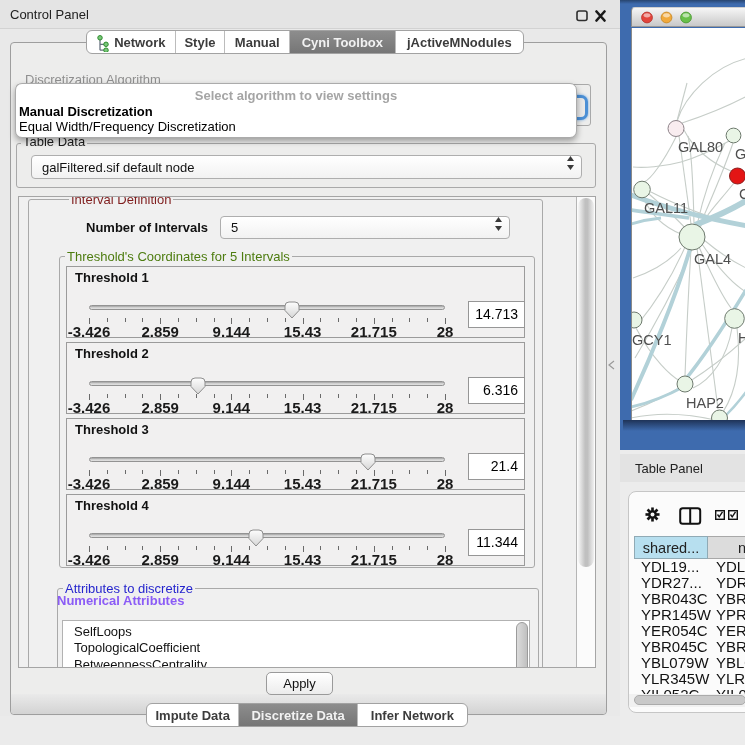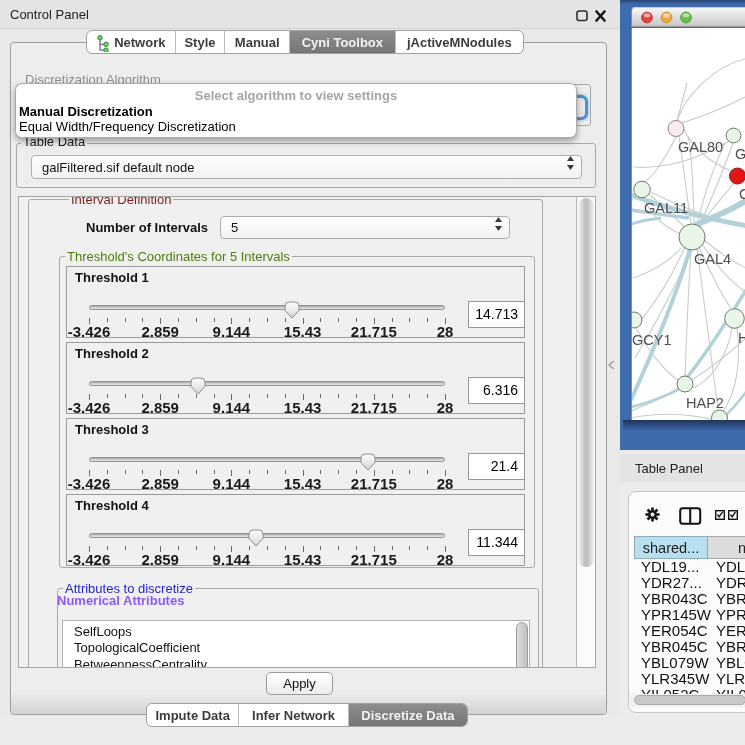--- a/index.html
+++ b/index.html
@@ -284,22 +284,22 @@
   <div style="position:absolute; right:0; top:0; width:19px; height:470px; background:#fbfbfb; border-left:1px solid #b5b5b5;"></div>
   <div style="position:absolute; right:1.5px; top:1px; width:16px; height:369px; border-radius:8px; background:linear-gradient(90deg,#f7f7f7,#c0c0c0 45%,#c0c0c0 60%,#f0f0f0);"></div>
 </div>
 
 <div class="abs" style="left:11px; top:694px; width:595px; height:20px; background:linear-gradient(#eaeaea,#d3d3d3); border-radius:0 0 4px 4px;"></div>
 <div class="abs" style="left:0px; top:716px; width:620px; height:29px; background:#ebebeb;"></div>
 <div class="abs" id="apply">Apply</div>
 
 <div class="abs seg" id="bottabs">
   <div class="s" style="width:93px;">Impute Data</div>
+  <div class="s sel" style="width:119px;">Discretize Data</div>
   <div class="s" style="width:110px;">Infer Network</div>
-  <div class="s sel" style="width:119px;">Discretize Data</div>
 </div>
 
 <svg class="abs" width="8" height="10" viewBox="0 0 8 10" style="left:608px; top:360px;">
     <path d="M6 1 L1 5 L6 9" stroke="#9a9a9a" stroke-width="1.2" fill="none"></path>
   </svg>
 
 <div class="abs" id="rightbg"></div>
 <div class="abs" id="bluewin"></div>
 <div class="abs" id="wtitlebar"></div>
 <svg class="abs" width="60" height="14" viewBox="0 0 60 14" style="left:641px; top:11px;">

